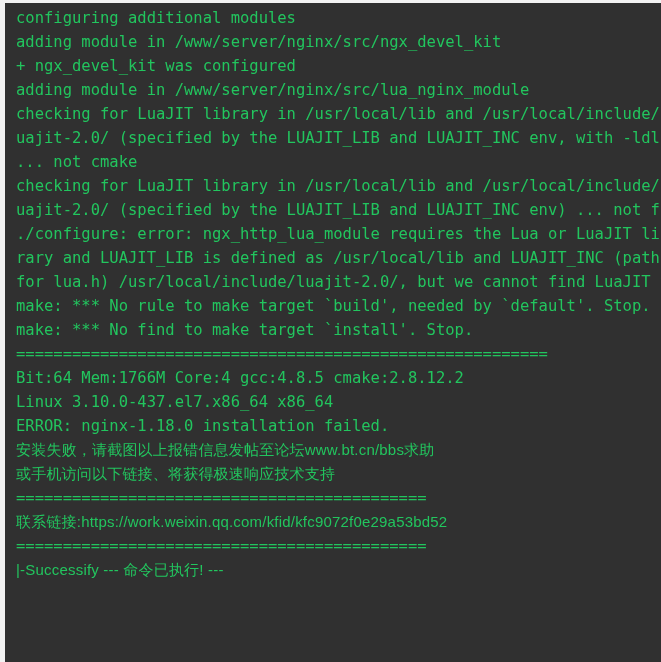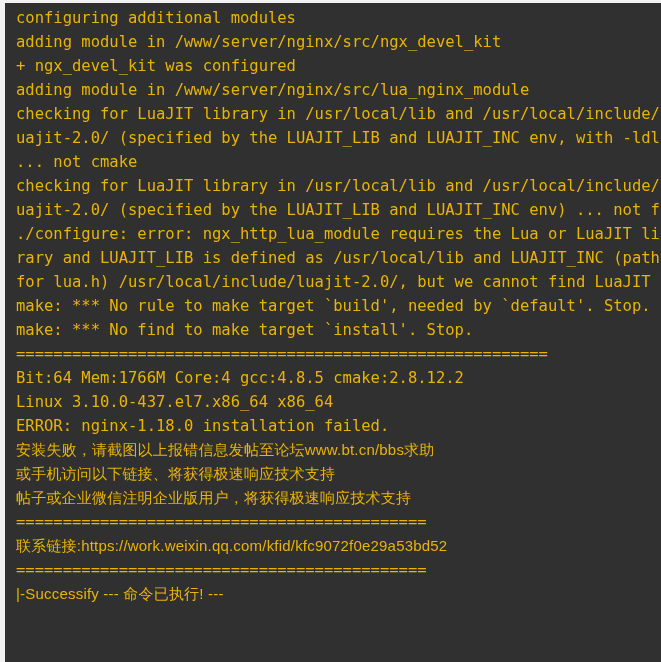--- a/index.html
+++ b/index.html
@@ -44,21 +44,21 @@
     margin: 0;
     padding: 0;
   }
 
   .term-line {
     display: block;
     height: 24px;
     line-height: 24px;
     font-size: 15.5px;
     letter-spacing: 0px;
-    color: #eab308;
+    color: #22c55e;
     white-space: pre;
     font-family: "DejaVu Sans Mono", "Liberation Mono", monospace;
     font-weight: 400;
   }
 
   .term-line.cjk {
     font-family: Liberation Sans, sans-serif;
     font-size: 15px;
     letter-spacing: 0.2px;
   }
@@ -87,20 +87,19 @@
         <span class="term-line">rary and LUAJIT_LIB is defined as /usr/local/lib and LUAJIT_INC (path</span>
         <span class="term-line">for lua.h) /usr/local/include/luajit-2.0/, but we cannot find LuaJIT t</span>
         <span class="term-line">make: *** No rule to make target `build', needed by `default'. Stop.</span>
         <span class="term-line">make: *** No find to make target `install'. Stop.</span>
         <span class="term-line sep">=========================================================</span>
         <span class="term-line">Bit:64 Mem:1766M Core:4 gcc:4.8.5 cmake:2.8.12.2</span>
         <span class="term-line">Linux 3.10.0-437.el7.x86_64 x86_64</span>
         <span class="term-line">ERROR: nginx-1.18.0 installation failed.</span>
         <span class="term-line cjk">安装失败，请截图以上报错信息发帖至论坛www.bt.cn/bbs求助</span>
         <span class="term-line cjk">或手机访问以下链接、将获得极速响应技术支持</span>
-        <span class="term-line cjk">帖子或企业微信注明企业版用户，将获得极速响应技术支持</span>
         <span class="term-line sep">============================================</span>
         <span class="term-line cjk">联系链接:https://work.weixin.qq.com/kfid/kfc9072f0e29a53bd52</span>
         <span class="term-line sep">============================================</span>
         <span class="term-line cjk">|-Successify --- 命令已执行! ---</span>
       </div>
   </div>
 </div>
 
 </body></html>

